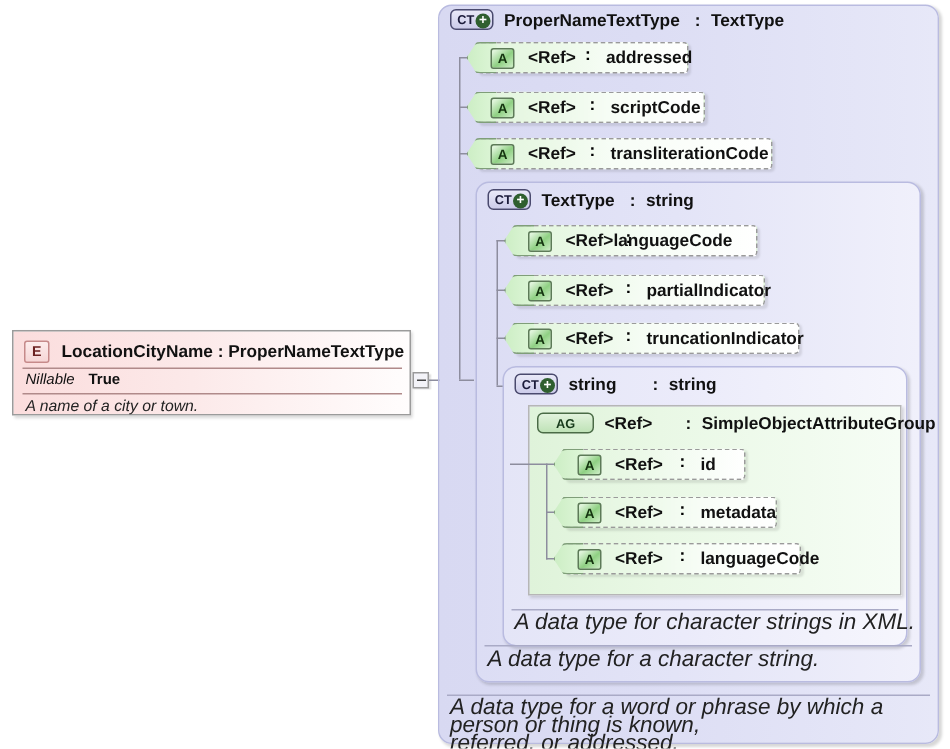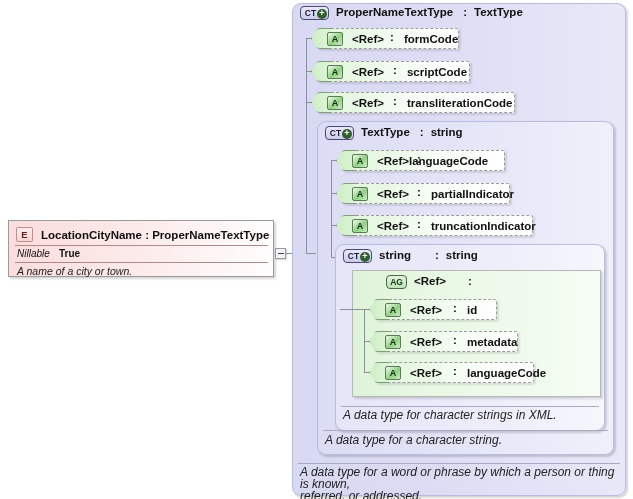--- a/index.html
+++ b/index.html
@@ -22,21 +22,21 @@
   }
   .ct-box.lvl2{
     background:linear-gradient(to right,#dcddf4 0%,#e3e4f7 45%,#f0f0fb 100%);
   }
   .ct-box.lvl3{
     background:linear-gradient(to right,#e4e5f7 0%,#ebebfa 45%,#f6f6fd 100%);
   }
 
   
   .ct-head{
-    position:absolute;display:flex;align-items:flex-start;
+    position:absolute;display:flex;align-items:flex-end;
     white-space:nowrap;font-size:11.5px;font-weight:bold;color:#111;
   }
   .ct-head .lbl{margin-left:7px;}
   .ct-head .colon{margin-left:10px;}
 
   
   .icon-ct{
     display:inline-flex;align-items:center;justify-content:center;
     width:29px;height:14px;border:1px solid #4a4a6e;border-radius:4px;
     background:linear-gradient(to bottom,#e9e9f8,#ccccea);
@@ -46,23 +46,23 @@
   .icon-ct:after{
     content:"+";position:absolute;right:1px;top:0px;
     width:10px;height:10px;line-height:9px;text-align:center;
     border-radius:50%;background:#2f5f2f;color:#fff;font-size:9px;
     font-weight:bold;margin-top:1.5px;
   }
 
   
   .icon-ag{
     display:inline-flex;align-items:center;justify-content:center;
-    width:21px;height:14px;border:1px solid #4a6b46;border-radius:4px;
+    width:38px;height:14px;border:1px solid #4a6b46;border-radius:4px;
     background:linear-gradient(to bottom,#e2f3dd,#bfe2b7);
-    font-size:8.5px;font-weight:bold;color:#16391a;box-sizing:border-box;margin-left:28px;
+    font-size:8.5px;font-weight:bold;color:#16391a;box-sizing:border-box;
   }
 
   
   .icon-e{
     display:inline-flex;align-items:center;justify-content:center;
     width:17px;height:15px;border:1px solid #c68a8a;border-radius:2px;
     background:linear-gradient(to bottom,#fdecec,#f6d6d6);
     font-size:9.5px;font-weight:bold;color:#6b2020;box-sizing:border-box;
   }
 
@@ -126,21 +126,21 @@
   }
   .prop-val{
     position:absolute;font-size:10px;font-weight:bold;color:#111;
   }
   .elem-doc{
     position:absolute;font-size:10.5px;font-style:italic;color:#222;
   }
 
   
   .doc-line{
-    position:absolute;font-size:12px;font-style:italic;color:#222;
+    position:absolute;font-size:15px;font-style:italic;color:#222;
     white-space:pre-line;line-height:12px;
   }
   .hr-doc{position:absolute;height:1px;background:#a9aac6;}
 
   
   .ln{position:absolute;background:#8d8d9e;}
   .lnh{height:1px;}
   .lnv{width:1px;}
 
   
@@ -183,21 +183,21 @@
 <div class="ln lnh" style="left:306px;top:38px;width:10px;"></div>
 <div class="ln lnh" style="left:306px;top:71px;width:10px;"></div>
 <div class="ln lnh" style="left:306px;top:102px;width:10px;"></div>
 <div class="ln lnh" style="left:306px;top:253px;width:10px;"></div>
 
 <div class="attr-row" style="left:318px;top:28px;width:141px;">
   <span class="attr-tab">
     <span class="attr-a">A</span>
   </span>
   <span class="attr-ref">&lt;Ref&gt;</span>
-  <span class="attr-name" style="margin-left:20px;">formCode</span>
+  <span class="attr-name" style="margin-left:20px;">addressed</span>
 </div>
 <div class="abs" style="left:390px;top:31px;font-size:11.5px;font-weight:bold;">:</div>
 
 <div class="attr-row" style="left:318px;top:61px;width:152px;">
   <span class="attr-tab">
     <span class="attr-a">A</span>
   </span>
   <span class="attr-ref">&lt;Ref&gt;</span>
   <span class="attr-name" style="margin-left:23px;">scriptCode</span>
 </div>
@@ -262,20 +262,21 @@
   <span class="colon" style="margin-left:24px;">:</span>
   <span class="lbl">string</span>
 </div>
 
 <div class="ag-box" style="left:352px;top:270px;width:249px;height:127px;"></div>
 
 <div class="ct-head" style="left:358px;top:275px;">
   <span class="icon-ag">AG</span>
   <span class="lbl">&lt;Ref&gt;</span>
   <span class="colon" style="margin-left:22px;">:</span>
+  <span class="lbl">SimpleObjectAttributeGroup</span>
 </div>
 
 <div class="ln lnv" style="left:364px;top:309px;height:64px;"></div>
 <div class="ln lnh" style="left:340px;top:309px;width:24px;"></div>
 <div class="ln lnh" style="left:364px;top:309px;width:10px;"></div>
 <div class="ln lnh" style="left:364px;top:341px;width:10px;"></div>
 <div class="ln lnh" style="left:364px;top:372px;width:10px;"></div>
 
 <div class="attr-row" style="left:376px;top:299px;width:121px;">
   <span class="attr-tab">

